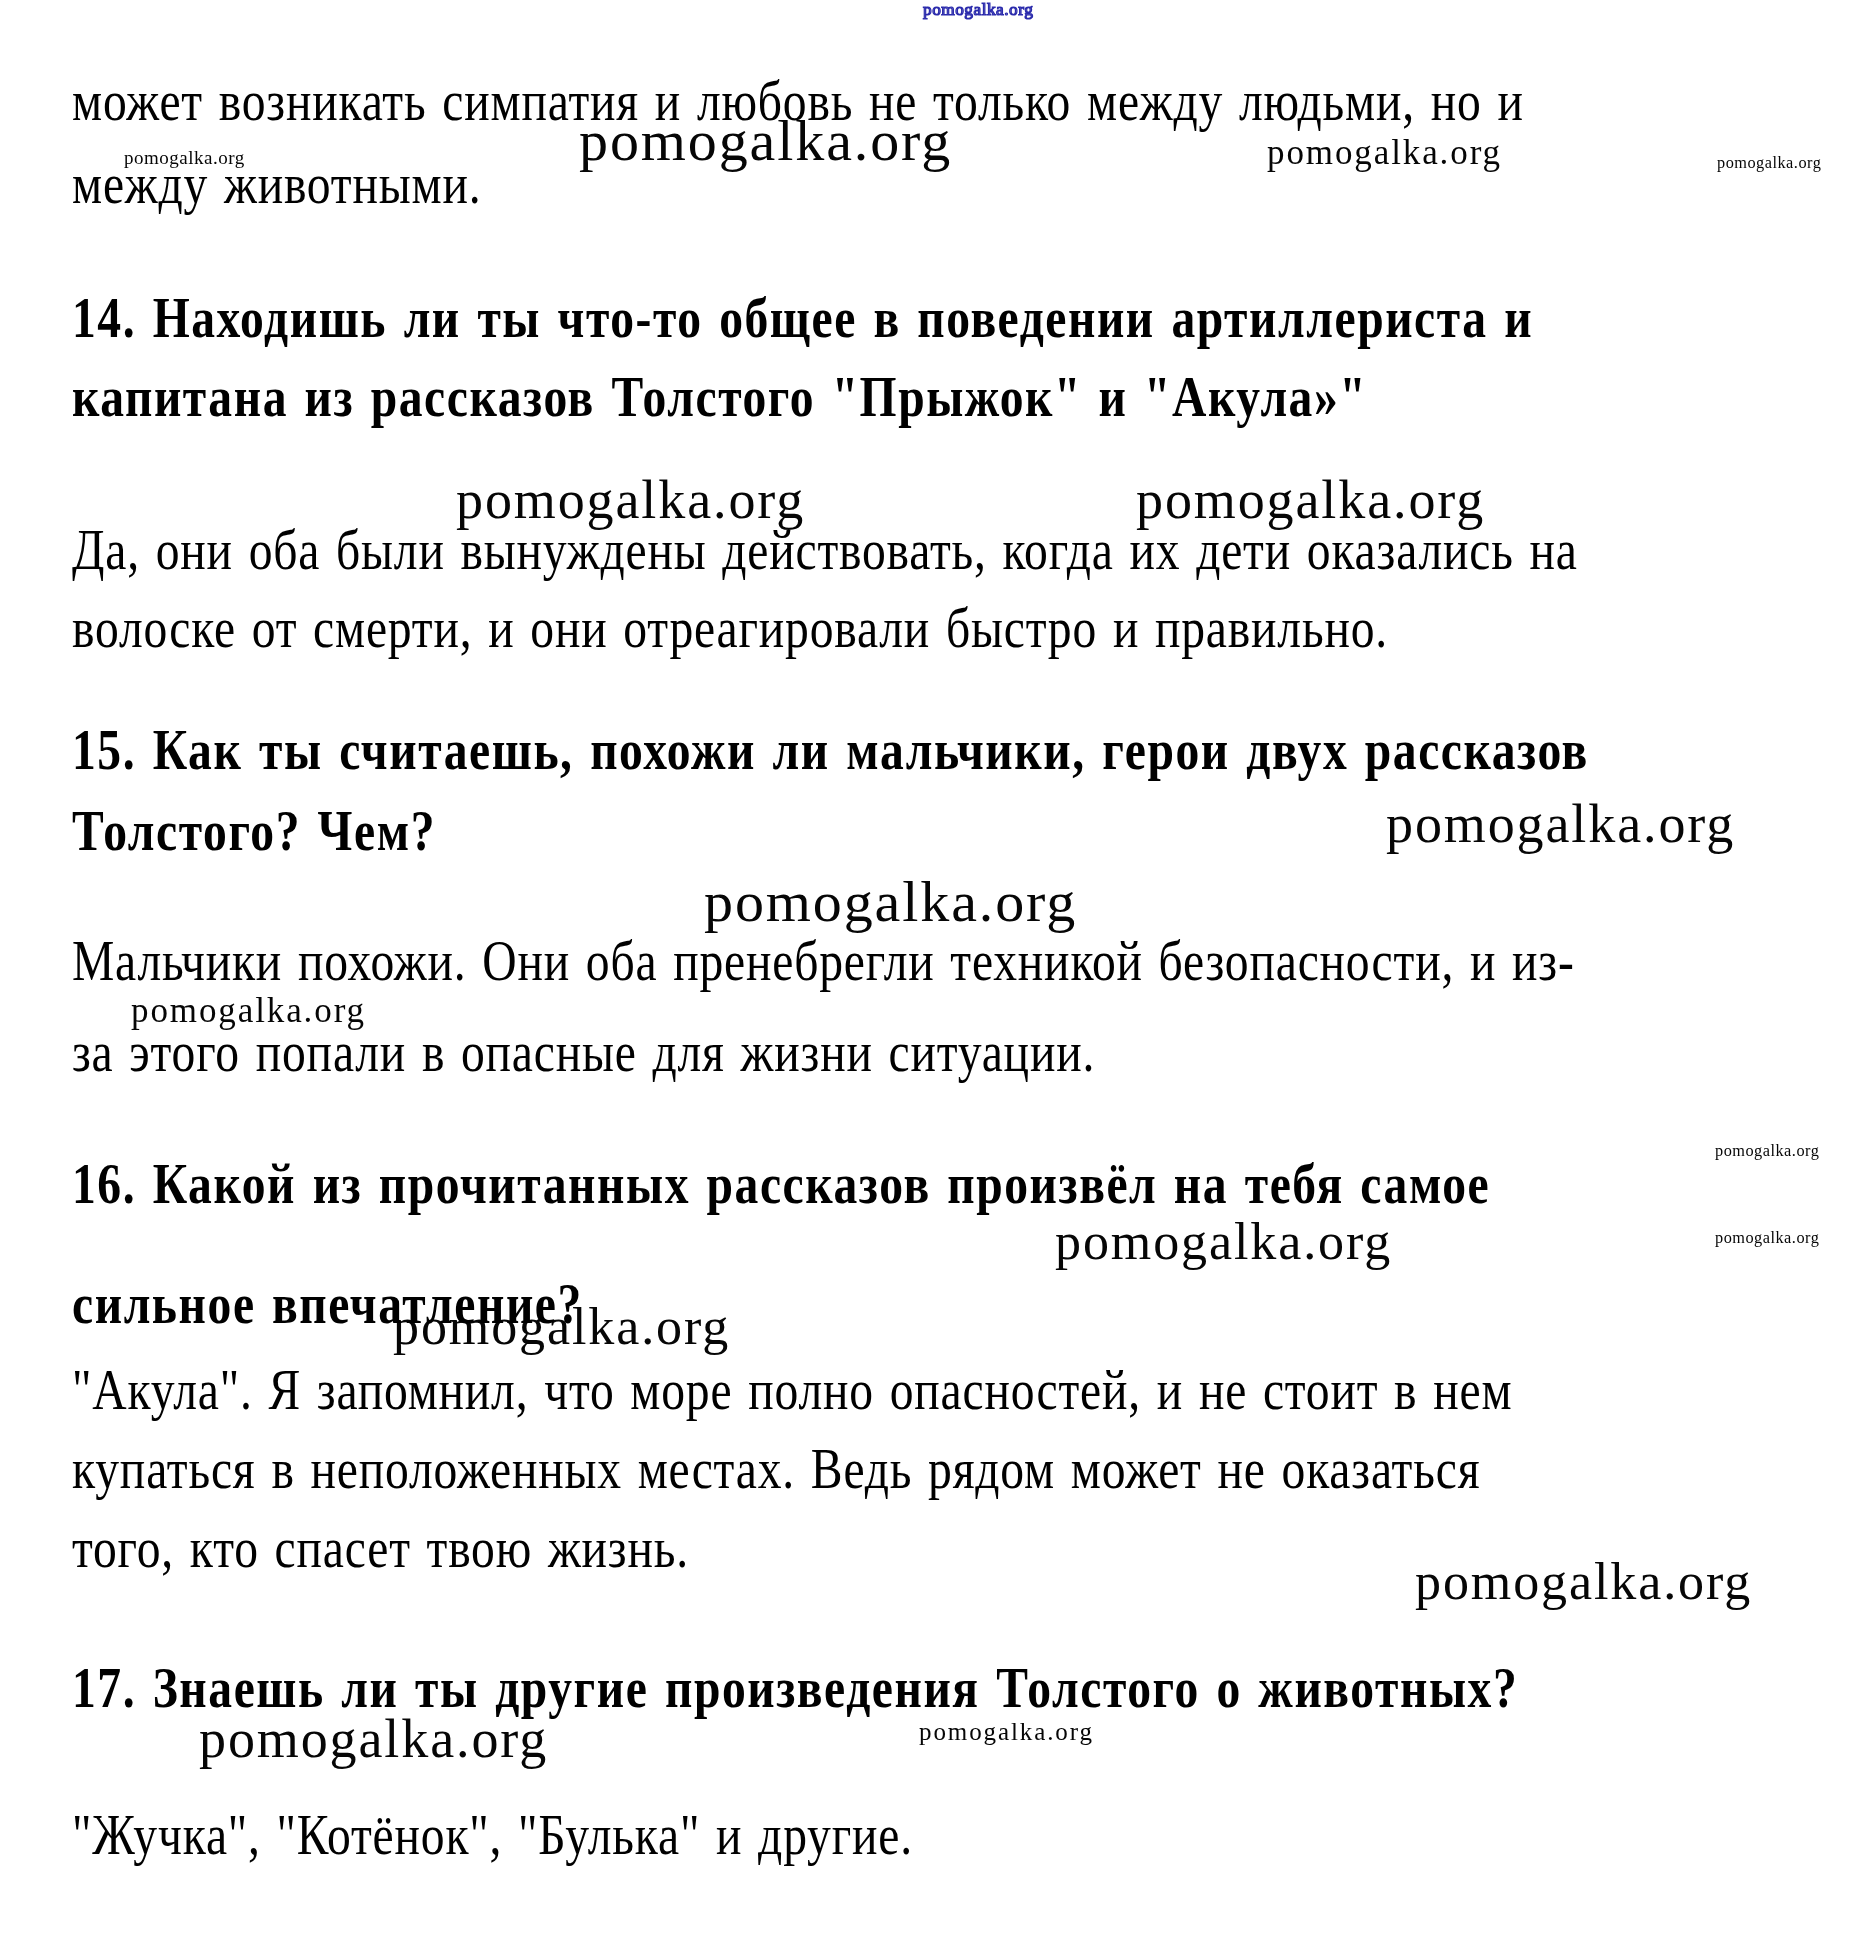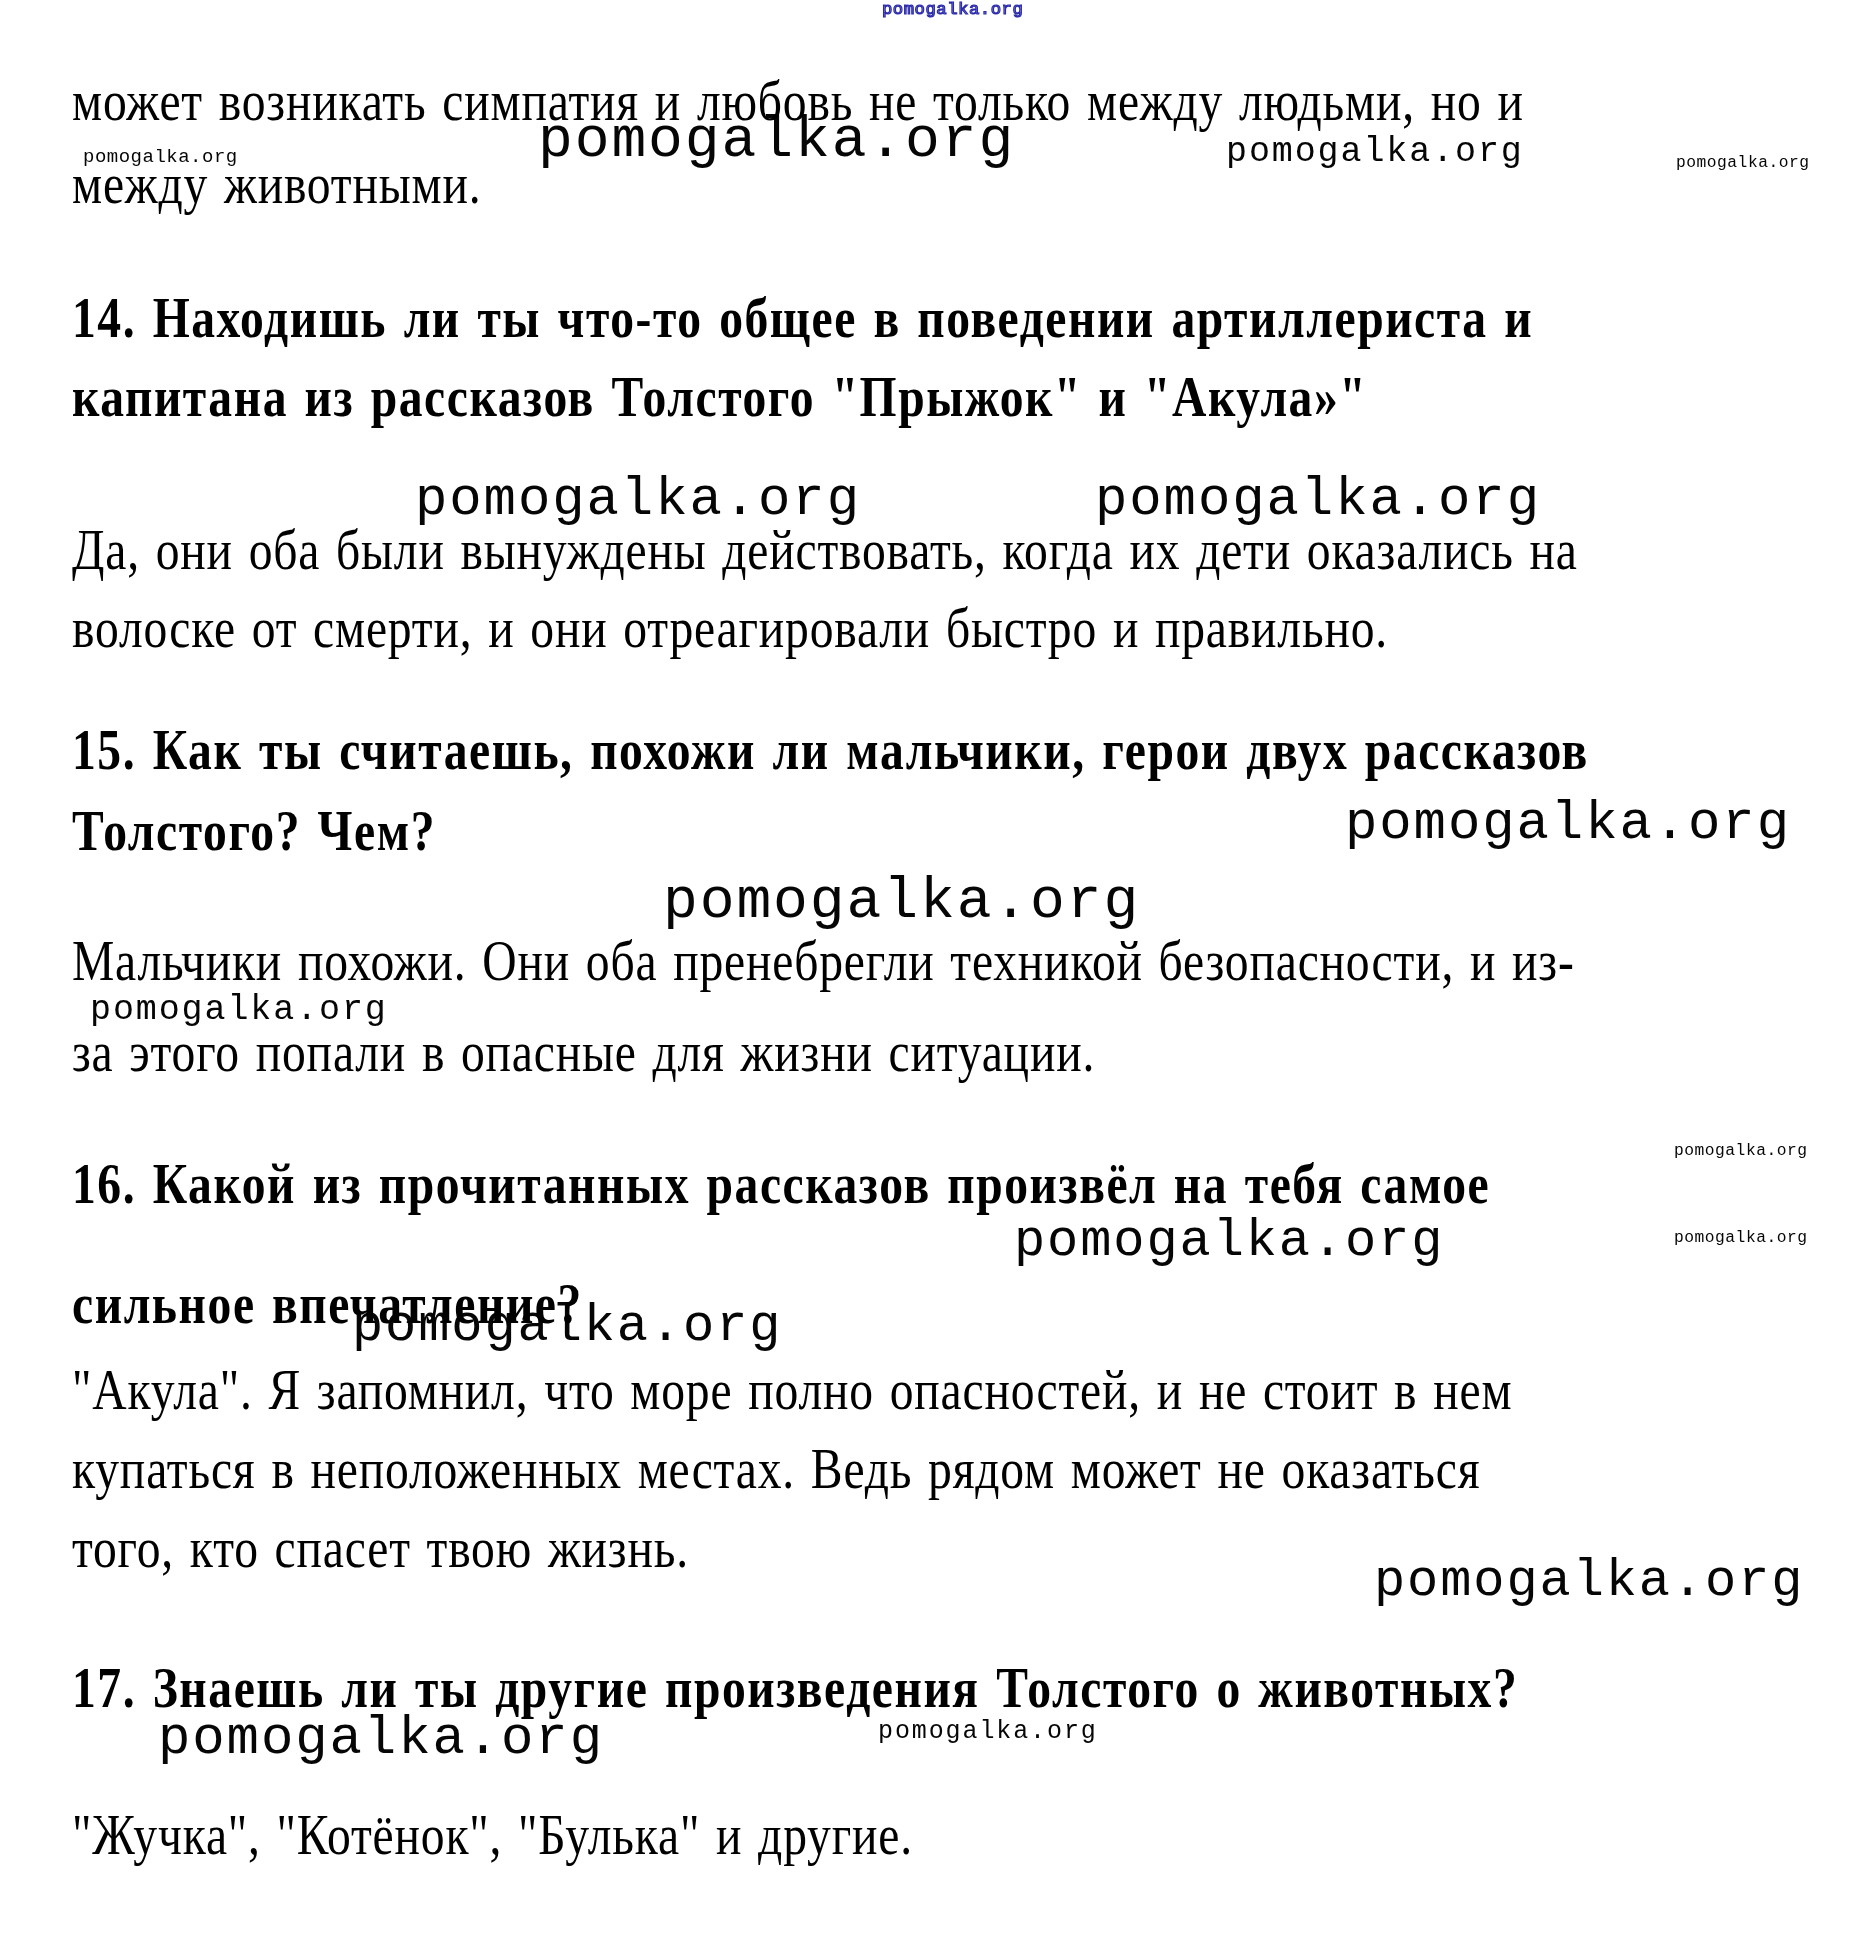--- a/index.html
+++ b/index.html
@@ -21,24 +21,25 @@
     word-spacing:3.8px;
     color:#000;
     transform:scaleX(0.82);
     transform-origin:0 0;
   }
   .b{font-weight:bold;letter-spacing:1.9px;}
   
   .w{
     position:absolute;
     white-space:nowrap;
-    font-family:Liberation Mono, monospace;
+    font-family:Liberation Serif, serif;
     line-height:1;
     letter-spacing:1.9px;
     color:#060606;
+    margin-left:41px;
   }
   .w-s{letter-spacing:0.5px;}
   .w-outline{
     color:#9a9ad8;
     -webkit-text-stroke:1.2px #2b2bac;
     letter-spacing:0.5px;
   }
 </style>
 </head>
 <body>

